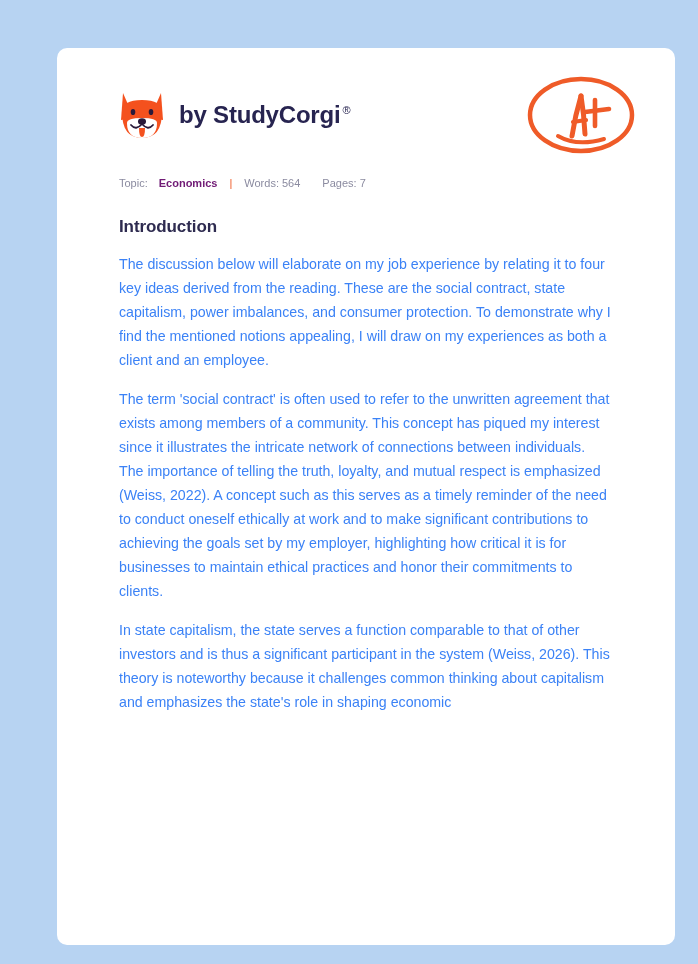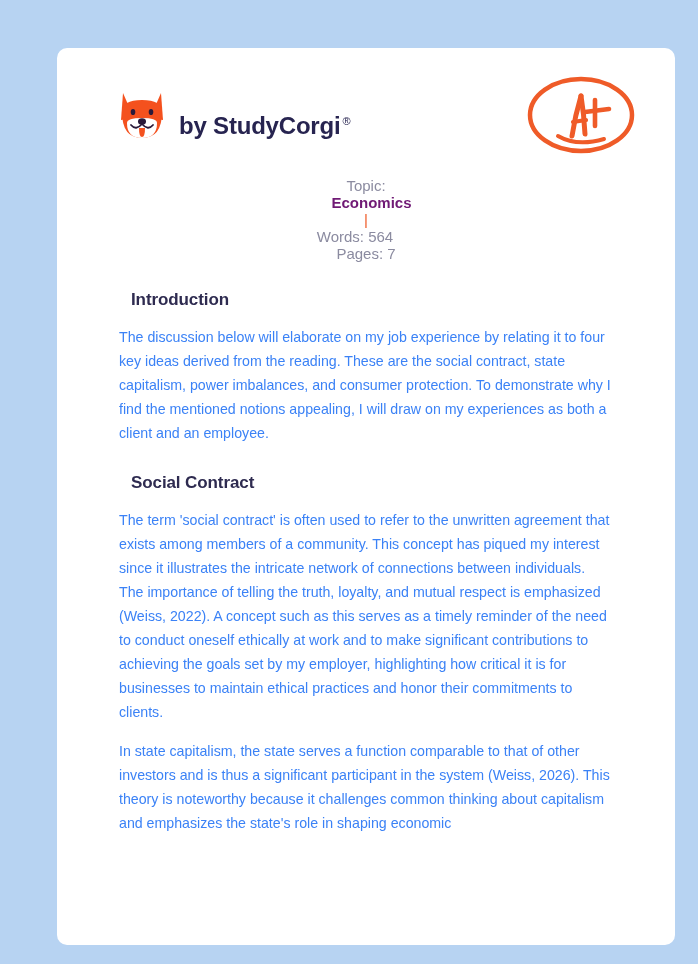--- a/index.html
+++ b/index.html
@@ -30,21 +30,21 @@
   
   .doc-header {
     display: flex;
     align-items: center;
     justify-content: space-between;
     padding: 22px 38px 0 62px;
     height: 112px;
   }
   .brand {
     display: flex;
-    align-items: flex-end;
+    align-items: center;
     gap: 14px;
   }
   .corgi-logo {
     width: 46px;
     height: 50px;
     flex: 0 0 auto;
     display: block;
   }
   .brand-text {
     font-size: 24px;
@@ -77,46 +77,45 @@
     font-size: 26px;
     line-height: 41px;
     font-weight: 700;
     color: #2e2b50;
     margin: 6px 0 0 0;
     letter-spacing: -0.3px;
   }
 
   .doc-meta {
     margin-top: 17px;
-    font-size: 15px;
+    font-size: 11px;
     color: #8b8ba0;
     display: flex;
     align-items: center;
     flex-wrap: wrap;
     gap: 0;
-    flex-direction: column;
   }
   .meta-label { color: #8b8ba0; }
   .meta-topic {
     color: #701a75;
     font-weight: 600;
     margin-left: 11px;
   }
   .meta-sep {
     color: #ef5b28;
     margin: 0 12px;
     font-weight: 400;
   }
   .meta-words { margin-right: 22px; }
 
   h2.section-heading {
     font-size: 17px;
     font-weight: 700;
     color: #2e2b50;
-    margin: 28px 0 0 12px;
+    margin: 28px 0 0 0;
     letter-spacing: -0.1px;
   }
 
   p.body-text {
     font-size: 14.2px;
     line-height: 24px;
     color: #3b82f6;
     margin: 15px 0 0 0;
     text-align: left;
   }
@@ -176,19 +175,18 @@
       <span class="meta-label">Topic:</span>
       <span class="meta-topic">Economics</span>
       <span class="meta-sep">|</span>
       <span class="meta-words">Words: 564</span>
       <span class="meta-pages">Pages: 7</span>
     </div>
 
     <h2 class="section-heading">Introduction</h2>
     <p class="body-text">The discussion below will elaborate on my job experience by relating it to four key ideas derived from the reading. These are the social contract, state capitalism, power imbalances, and consumer protection. To demonstrate why I find the mentioned notions appealing, I will draw on my experiences as both a client and an employee.</p>
 
-    <h2 class="section-heading">Social Contract</h2>
     <p class="body-text">The term 'social contract' is often used to refer to the unwritten agreement that exists among members of a community. This concept has piqued my interest since it illustrates the intricate network of connections between individuals. The importance of telling the truth, loyalty, and mutual respect is emphasized (Weiss, 2022). A concept such as this serves as a timely reminder of the need to conduct oneself ethically at work and to make significant contributions to achieving the goals set by my employer, highlighting how critical it is for businesses to maintain ethical practices and honor their commitments to clients.</p>
 
     <p class="body-text">In state capitalism, the state serves a function comparable to that of other investors and is thus a significant participant in the system (Weiss, 2026). This theory is noteworthy because it challenges common thinking about capitalism and emphasizes the state's role in shaping economic</p>
 
   </div>
 </div>
 
 </body></html>

